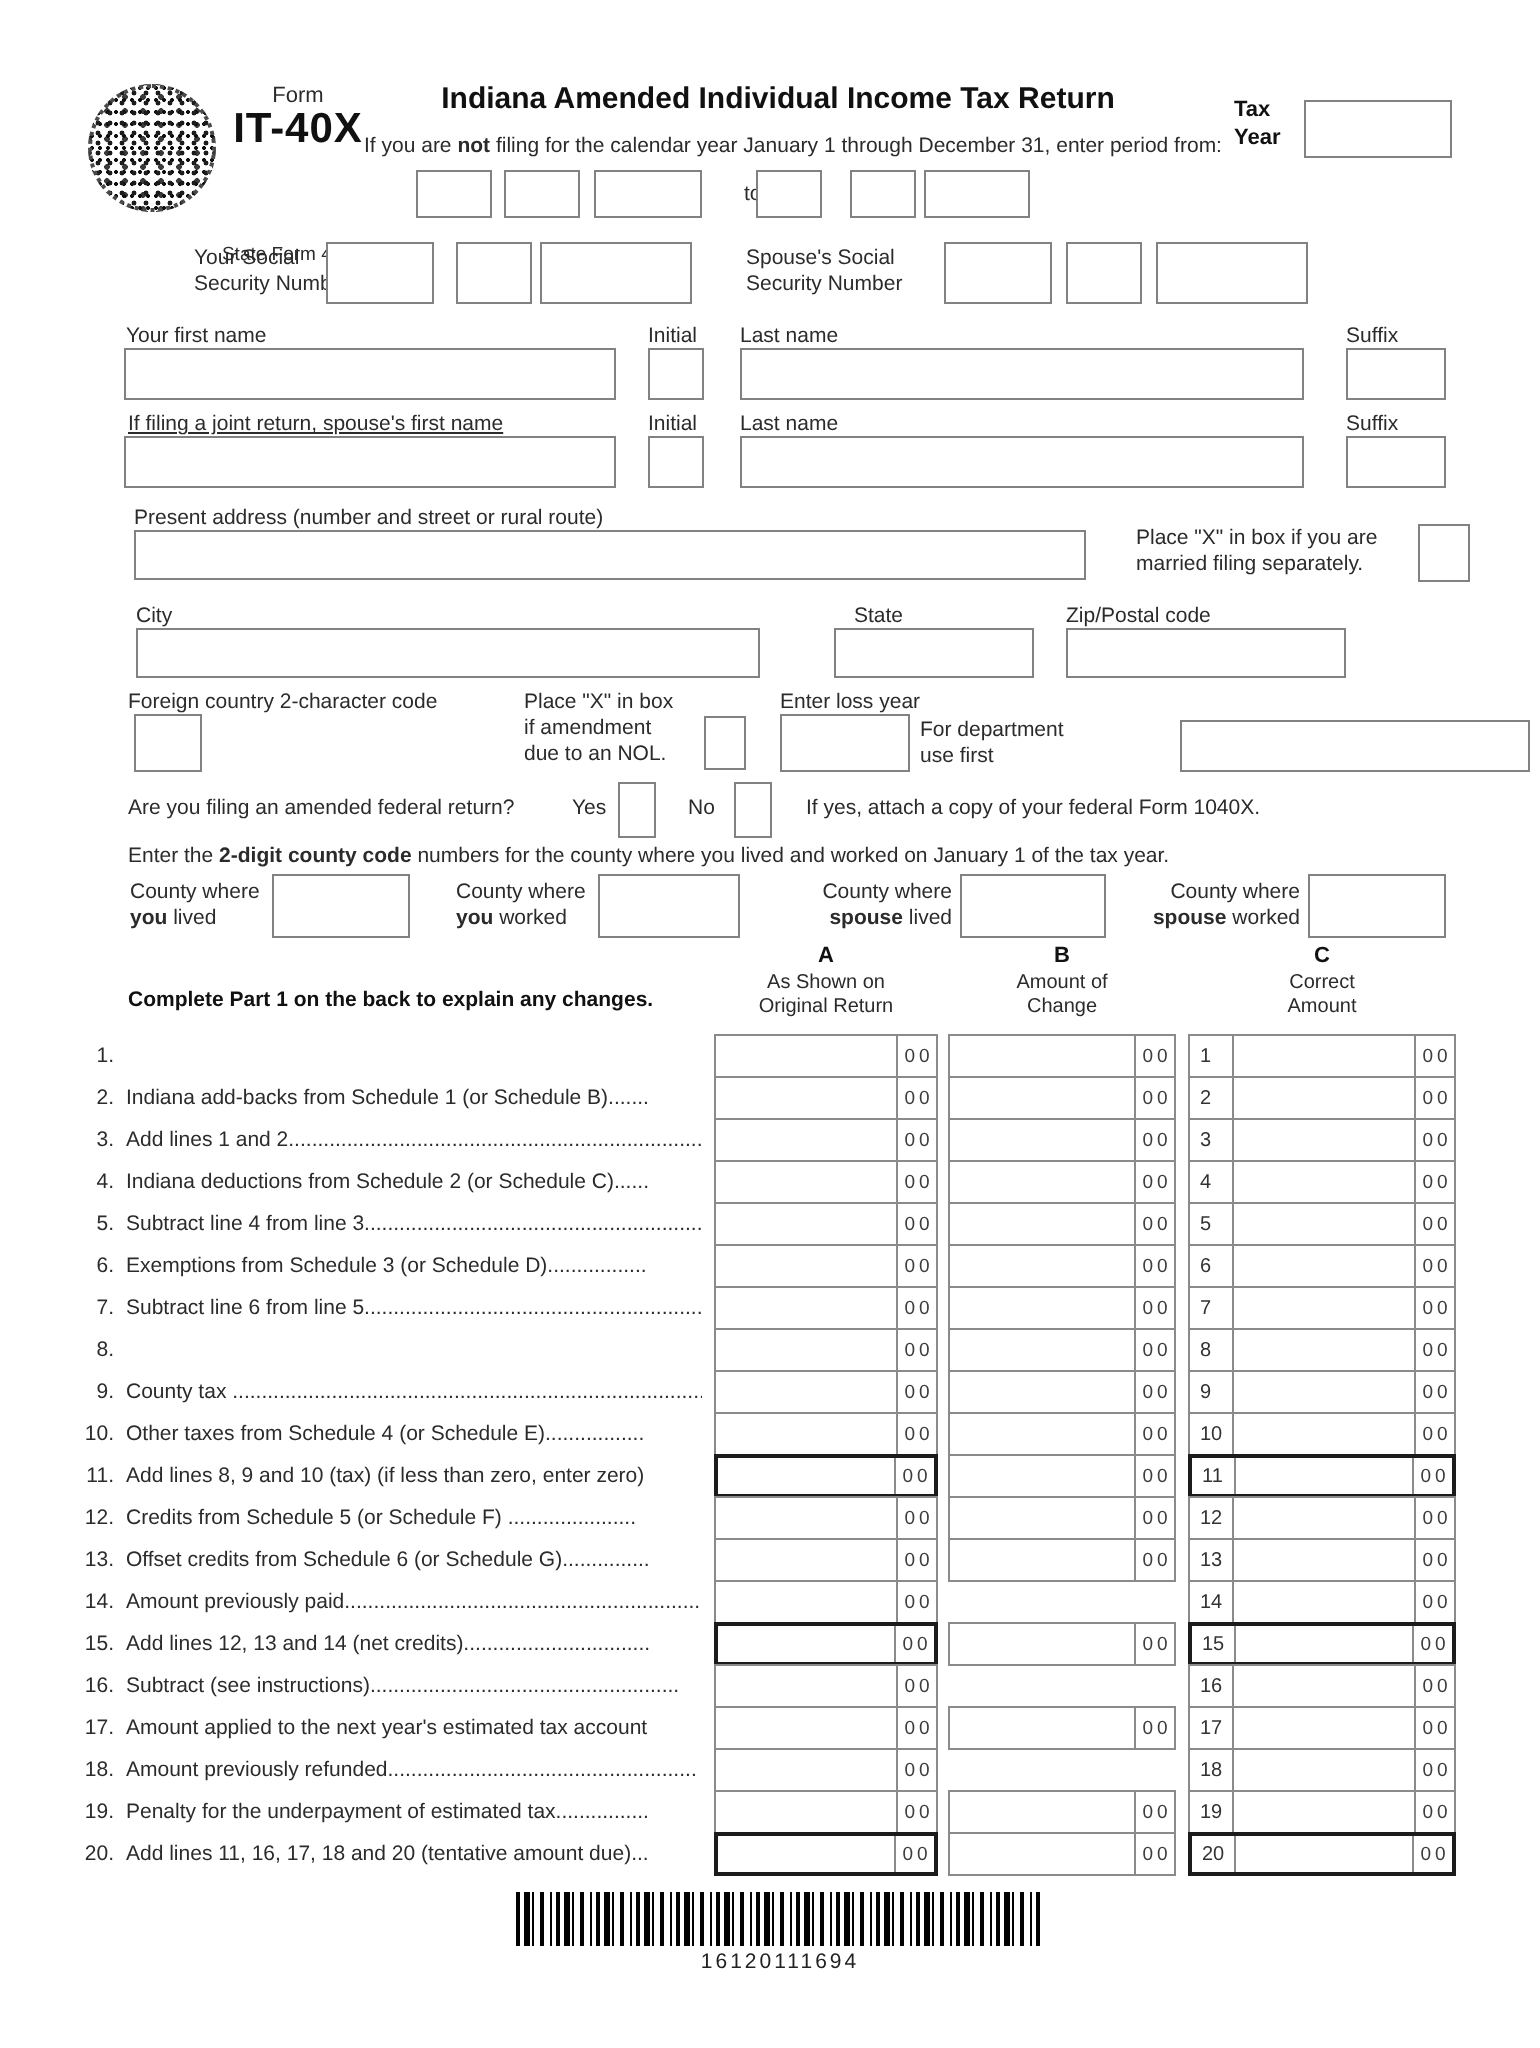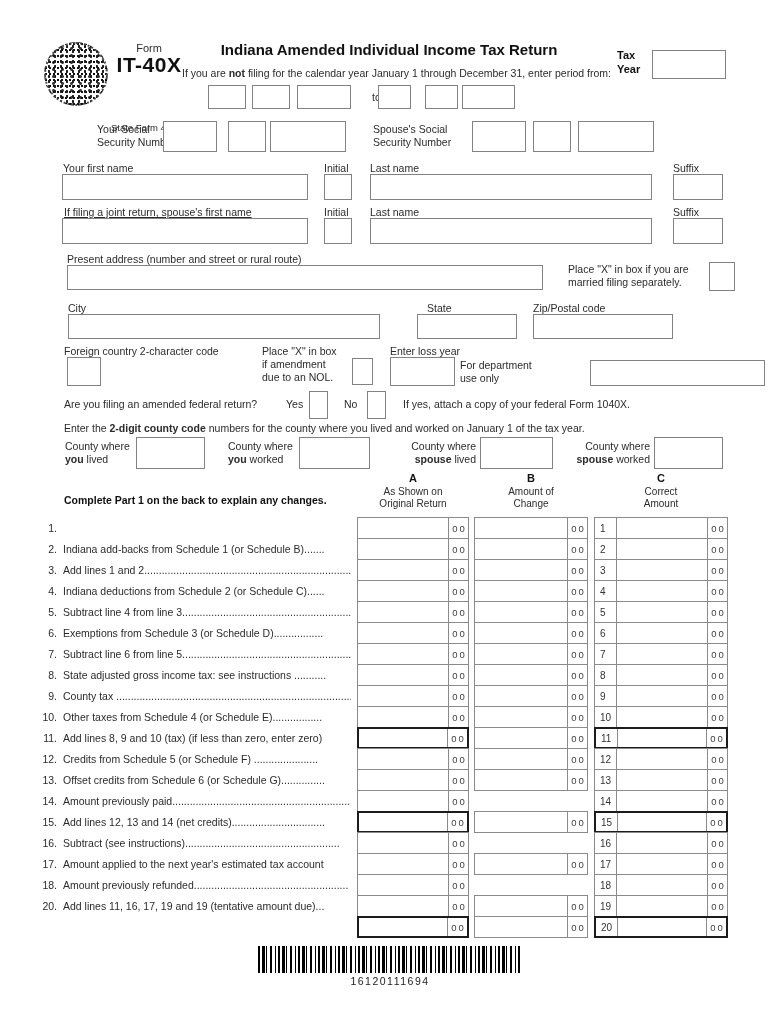--- a/index.html
+++ b/index.html
@@ -147,21 +147,21 @@
   <div>if amendment</div>
   <div>due to an NOL.</div>
 </div>
 <div class="box" style="left:352px;top:358px;width:21px;height:27px;"></div>
 
 <div class="lbl" style="left:390px;top:345px;">Enter loss year</div>
 <div class="box" style="left:390px;top:357px;width:65px;height:29px;"></div>
 
 <div class="lbl" style="left:460px;top:359px;width:125px;text-align:left;">
   <div>For department</div>
-  <div>use only</div>
+  <div>use first</div>
 </div>
 <div class="box" style="left:590px;top:360px;width:175px;height:26px;"></div>
 
 <div class="lbl" style="left:64px;top:398px;">Are you filing an amended federal return?</div>
 <div class="lbl" style="left:286px;top:398px;">Yes</div>
 <div class="box" style="left:309px;top:391px;width:19px;height:28px;"></div>
 <div class="lbl" style="left:344px;top:398px;">No</div>
 <div class="box" style="left:367px;top:391px;width:19px;height:28px;"></div>
 <div class="lbl" style="left:403px;top:398px;">If yes, attach a copy of your federal Form 1040X.</div>
 
@@ -234,21 +234,20 @@
     <div class="lrow">
       <span class="lnum">6.</span>
       <span class="ltext">Exemptions from Schedule 3 (or Schedule D).................</span>
     </div>
     <div class="lrow">
       <span class="lnum">7.</span>
       <span class="ltext">Subtract line 6 from line 5..........................................................</span>
     </div>
     <div class="lrow">
       <span class="lnum">8.</span>
-      <span class="ltext">State adjusted gross income tax: see instructions ...........</span>
     </div>
     <div class="lrow">
       <span class="lnum">9.</span>
       <span class="ltext">County tax ......................................................................................</span>
     </div>
     <div class="lrow">
       <span class="lnum">10.</span>
       <span class="ltext">Other taxes from Schedule 4 (or Schedule E).................</span>
     </div>
     <div class="lrow">
@@ -277,22 +276,26 @@
     </div>
     <div class="lrow">
       <span class="lnum">17.</span>
       <span class="ltext">Amount applied to the next year's estimated tax account</span>
     </div>
     <div class="lrow">
       <span class="lnum">18.</span>
       <span class="ltext">Amount previously refunded.....................................................</span>
     </div>
     <div class="lrow">
+      <span class="lnum">19.</span>
+      <span class="ltext">Penalty for the underpayment of estimated tax................</span>
+    </div>
+    <div class="lrow">
       <span class="lnum">20.</span>
-      <span class="ltext">Add lines 11, 16, 17, 19 and 19 (tentative amount due)...</span>
+      <span class="ltext">Add lines 11, 16, 17, 18 and 20 (tentative amount due)...</span>
     </div>
   </div>
 <div class="cellstack" style="left:357px;top:517px;width:112px;" id="colA">
     <div class="cell">
       <span class="cents">00</span>
     </div>
     <div class="cell">
       <span class="cents">00</span>
     </div>
     <div class="cell">

